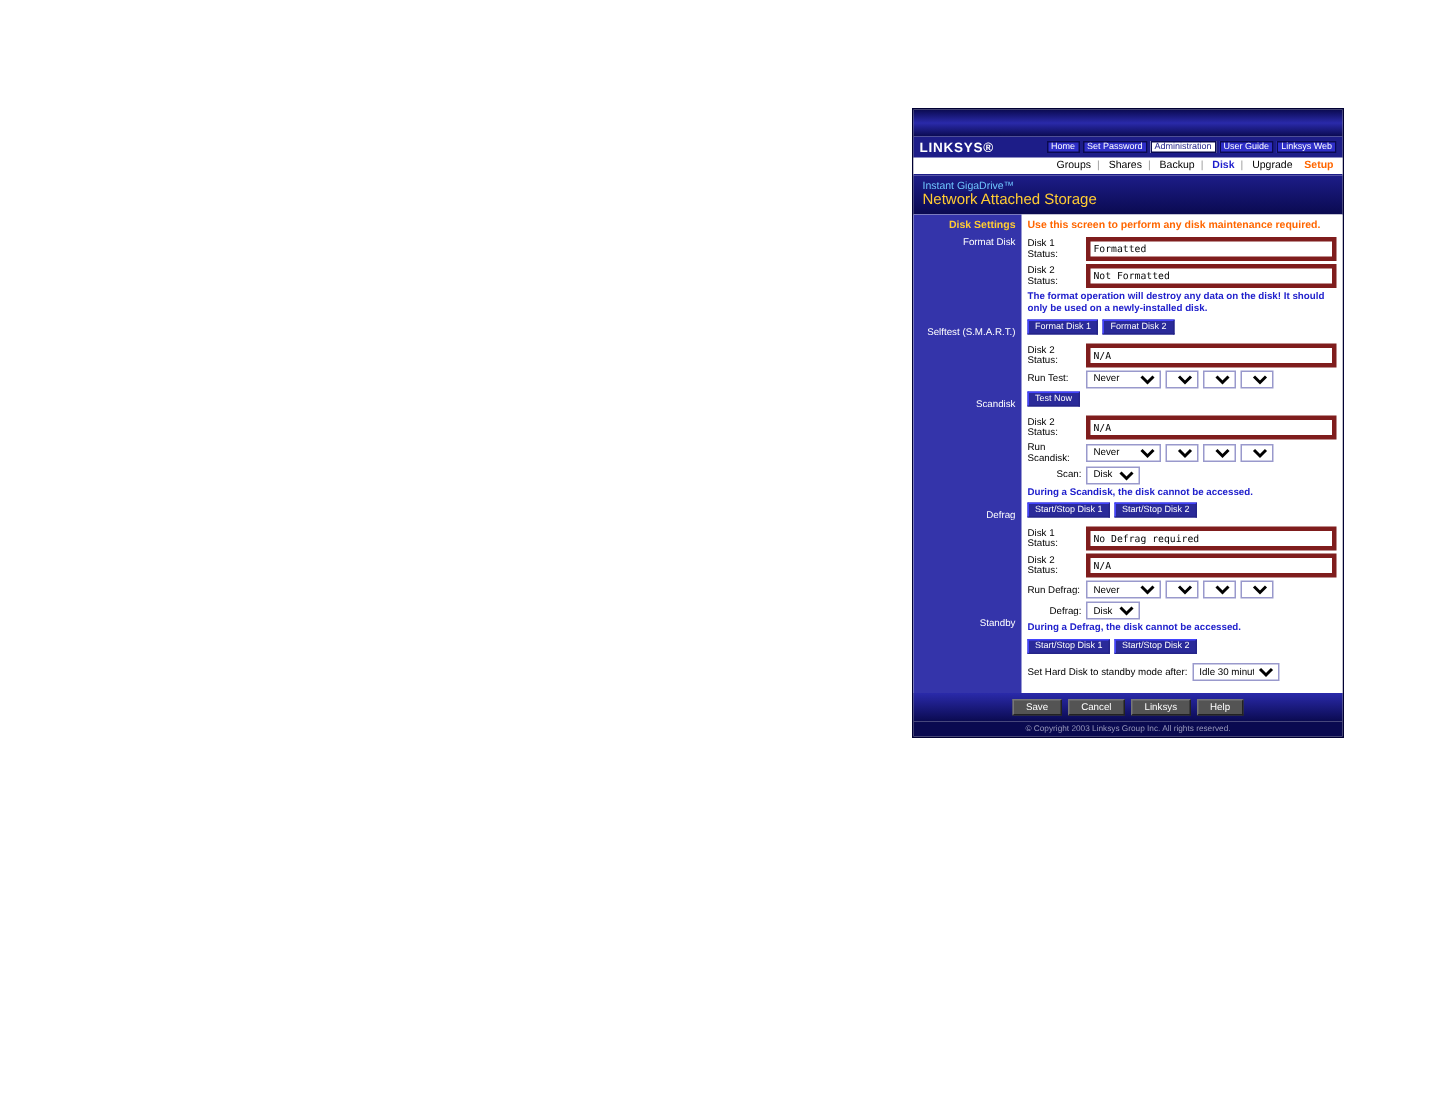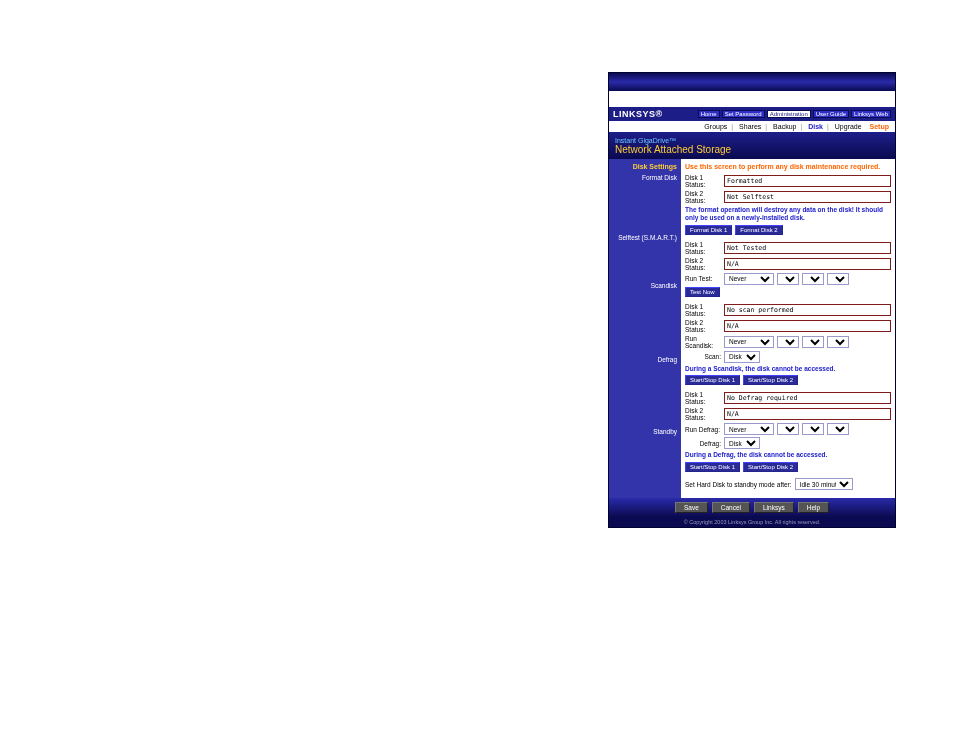--- a/index.html
+++ b/index.html
@@ -1,37 +1,37 @@
 <!DOCTYPE html>
 <html><head>
 <meta charset="utf-8">
 <style>
   body { margin:0; font-family: Arial, sans-serif; font-size:9px; background:#fff; }
   .container { width:286px; margin-left:608px; margin-top:72px; border:1px solid #000033; }
   .topstripe { height:18px; background:linear-gradient(#0a0a50 0%, #2a2aaa 50%, #0a0a50 100%); }
-  .topnav { background:#1d1d88; padding:2px 4px; display:flex; align-items:center; gap:2px; position:relative;margin-top:16px; }
+  .topnav { background:#1d1d88; padding:2px 4px; display:flex; align-items:center; gap:2px; position:relative; }
   .logo { color:#fff; font-weight:bold; font-size:9px; margin-right:auto; letter-spacing:0.5px; }
   .tab { background:#2e2ec8; color:#fff; font-size:6px; padding:1px 3px; box-shadow:inset 0 0 0 1px #0a0a50; cursor:pointer; }
   .tab.active { background:#fff; color:#1d1d88; }
   .subnav { background:#fff; font-size:7px; padding:2px 4px; text-align:right; border-bottom:1px solid #1d1d88; }
   .subnav span { margin:0 2px; cursor:pointer; }
   .subnav .sep { color:#999; }
   .subnav .orange { color:#ff6600; font-weight:bold; }
   .subnav .active2 { color:#1d1dcc; font-weight:bold;}
   .titlebar { background:linear-gradient(#1d1d88, #0a0a50); color:#6fc5ff; font-size:7px; padding:4px 6px; }
   .titlebar .big { color:#ffcc33; font-size:10px; font-weight:normal; display:block; }
   .mainarea { display:flex; background:#fff; }
   .sidebar { width:72px; background:#3434aa; color:#fff; text-align:right; padding:4px 4px 4px 2px; box-sizing:border-box; }
   .sidebar .hdr { font-weight:bold; color:#ffcc33; font-size:7px; margin-bottom:4px; }
   .sidebar .item { font-size:6.5px; margin:0; padding-top:0; min-height:12px; }
   .content { flex:1; padding:4px 4px 6px 4px; box-sizing:border-box; }
   .orangehead { color:#ff6600; font-weight:bold; font-size:7px; margin-bottom:4px; }
   .row { display:flex; align-items:center; margin-bottom:2px; gap:3px; }
   .lbl { width:36px; font-size:6.5px; }
-  .txtfield { flex:1; border:1px solid #7f1d1d; height:10px; font-size:6.5px; padding:0 2px; font-family:monospace; display:flex; align-items:center; background:#fff; }
+  .txtfield { flex:1; border:3px solid #7f1d1d; height:10px; font-size:6.5px; padding:0 2px; font-family:monospace; display:flex; align-items:center; background:#fff; }
   .warntext { color:#2020cc; font-size:6.5px; font-weight:bold; margin:2px 0 3px 0; line-height:1.2; }
   .btn { background:#2a2a99; color:#fff; font-size:6px; padding:1px 4px; border:1px outset #3a3add; cursor:pointer; }
   .btngrp { display:flex; gap:3px; margin:2px 0 6px 0; }
   .selrow { display:flex; align-items:center; gap:3px; margin-bottom:2px; }
   .sel { border:1px solid #9999cc; height:12px; font-size:6.5px; background:#fff; }
   .sel.wide { width:50px; }
   .sel.narrow { width:22px; }
   .section { margin-bottom:6px; }
   .bottombar { background:linear-gradient(#2a2aaa, #0a0a50); padding:4px; display:flex; justify-content:center; gap:4px; }
   .footbtn { background:#545454; color:#fff; font-size:6.5px; padding:1px 8px; border:1px outset #777; cursor:pointer; }
@@ -79,55 +79,47 @@
     <div class="content">
       <div class="orangehead">Use this screen to perform any disk maintenance required.</div>
 
       <div class="section">
         <div class="row">
           <div class="lbl">Disk 1 Status:</div>
           <div class="txtfield">Formatted</div>
         </div>
         <div class="row">
           <div class="lbl">Disk 2 Status:</div>
-          <div class="txtfield">Not Selftest</div>
+          <div class="txtfield">Not Formatted</div>
         </div>
         <div class="warntext">The format operation will destroy any data on the disk! It should only be used on a newly-installed disk.</div>
         <div class="btngrp">
           <div class="btn">Format Disk 1</div>
           <div class="btn">Format Disk 2</div>
         </div>
       </div>
 
       <div class="section">
-        <div class="row">
-          <div class="lbl">Disk 1 Status:</div>
-          <div class="txtfield">Not Tested</div>
-        </div>
         <div class="row">
           <div class="lbl">Disk 2 Status:</div>
           <div class="txtfield">N/A</div>
         </div>
         <div class="selrow">
           <div class="lbl">Run Test:</div>
           <select class="sel wide"><option>Never</option></select>
           <select class="sel narrow"><option>12</option></select>
           <select class="sel narrow"><option>00</option></select>
           <select class="sel narrow"><option>am</option></select>
         </div>
         <div class="btngrp">
           <div class="btn">Test Now</div>
         </div>
       </div>
 
       <div class="section">
-        <div class="row">
-          <div class="lbl">Disk 1 Status:</div>
-          <div class="txtfield">No scan performed</div>
-        </div>
         <div class="row">
           <div class="lbl">Disk 2 Status:</div>
           <div class="txtfield">N/A</div>
         </div>
         <div class="selrow">
           <div class="lbl">Run Scandisk:</div>
           <select class="sel wide"><option>Never</option></select>
           <select class="sel narrow"><option>12</option></select>
           <select class="sel narrow"><option>00</option></select>
           <select class="sel narrow"><option>am</option></select>

